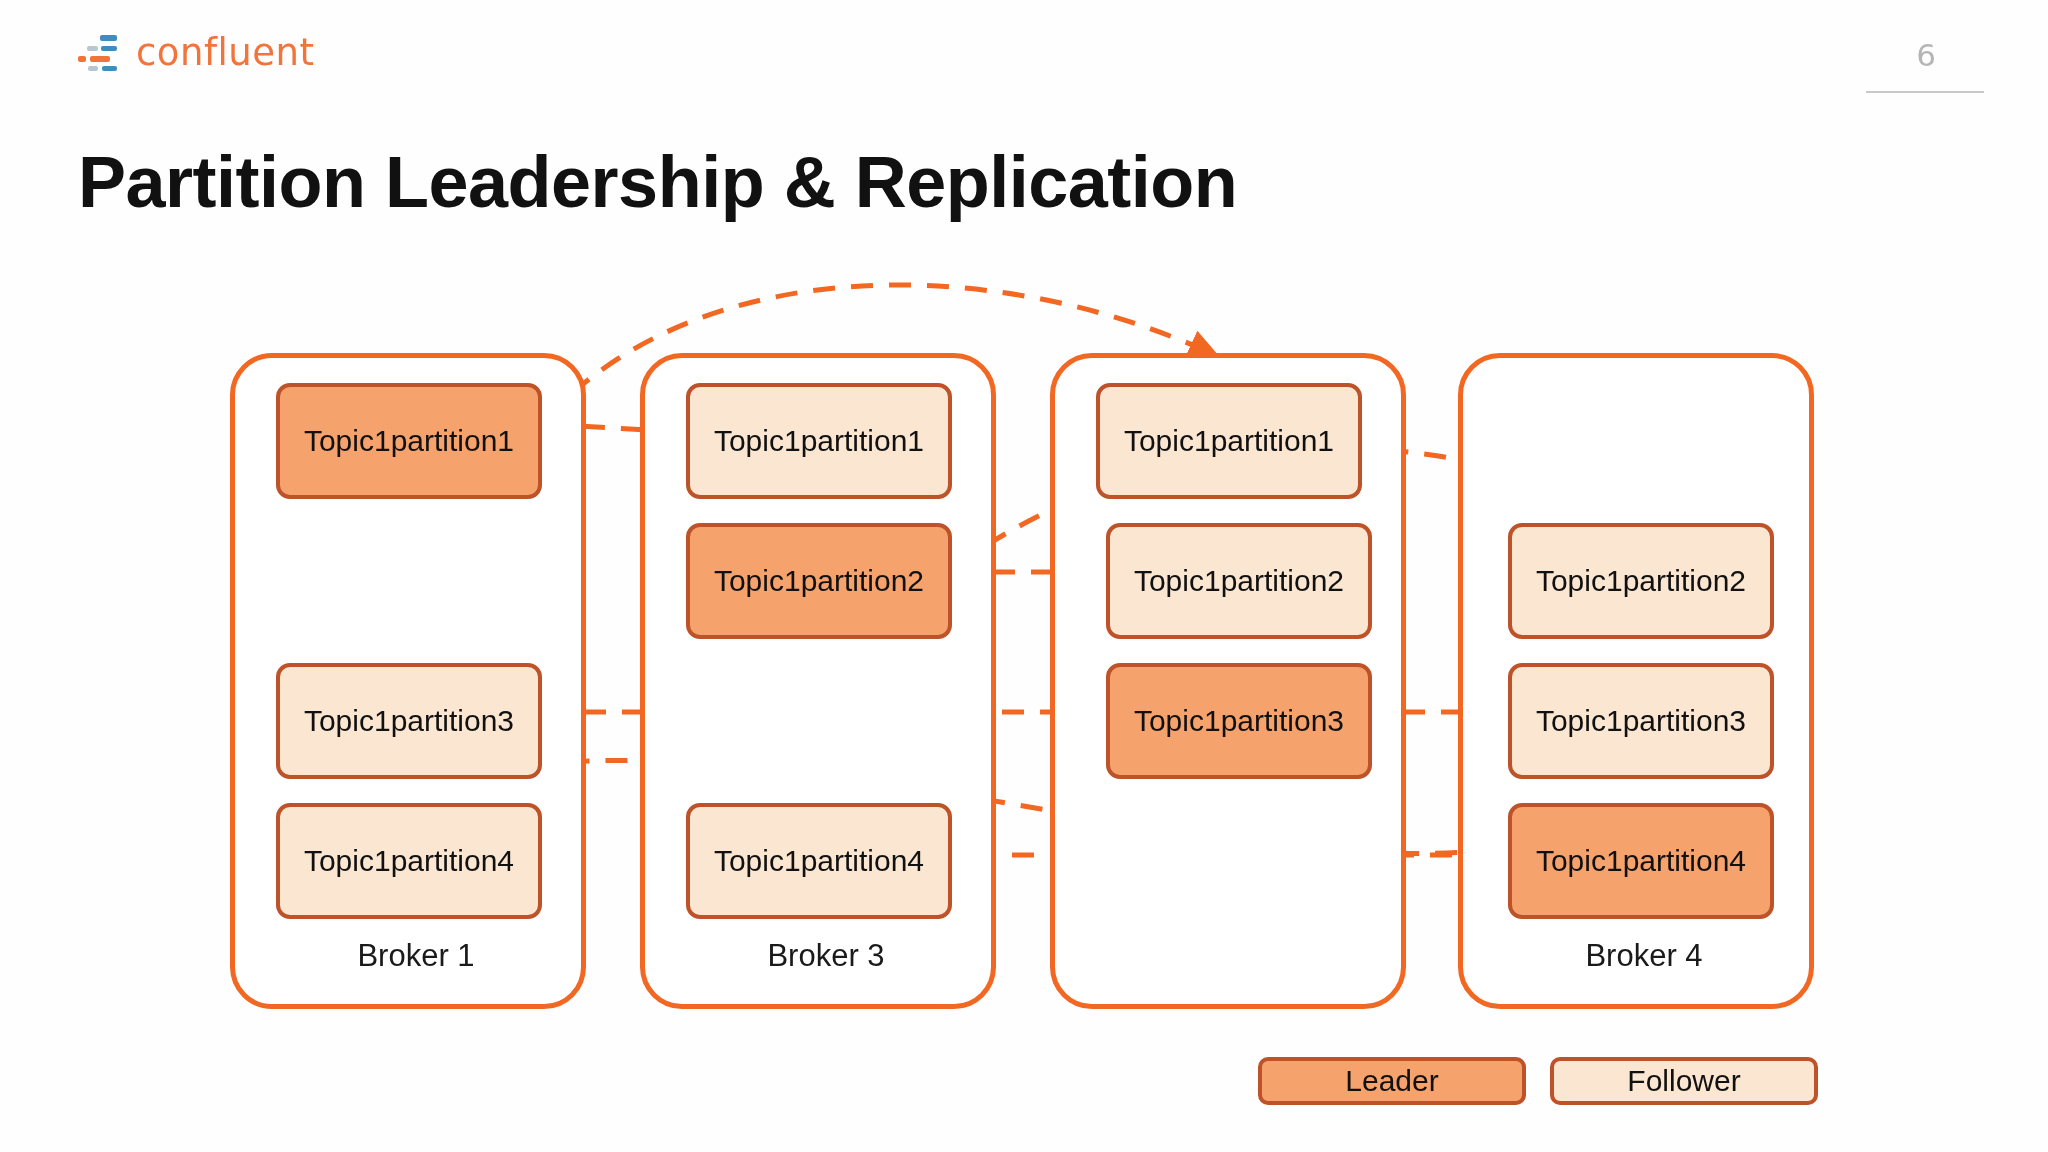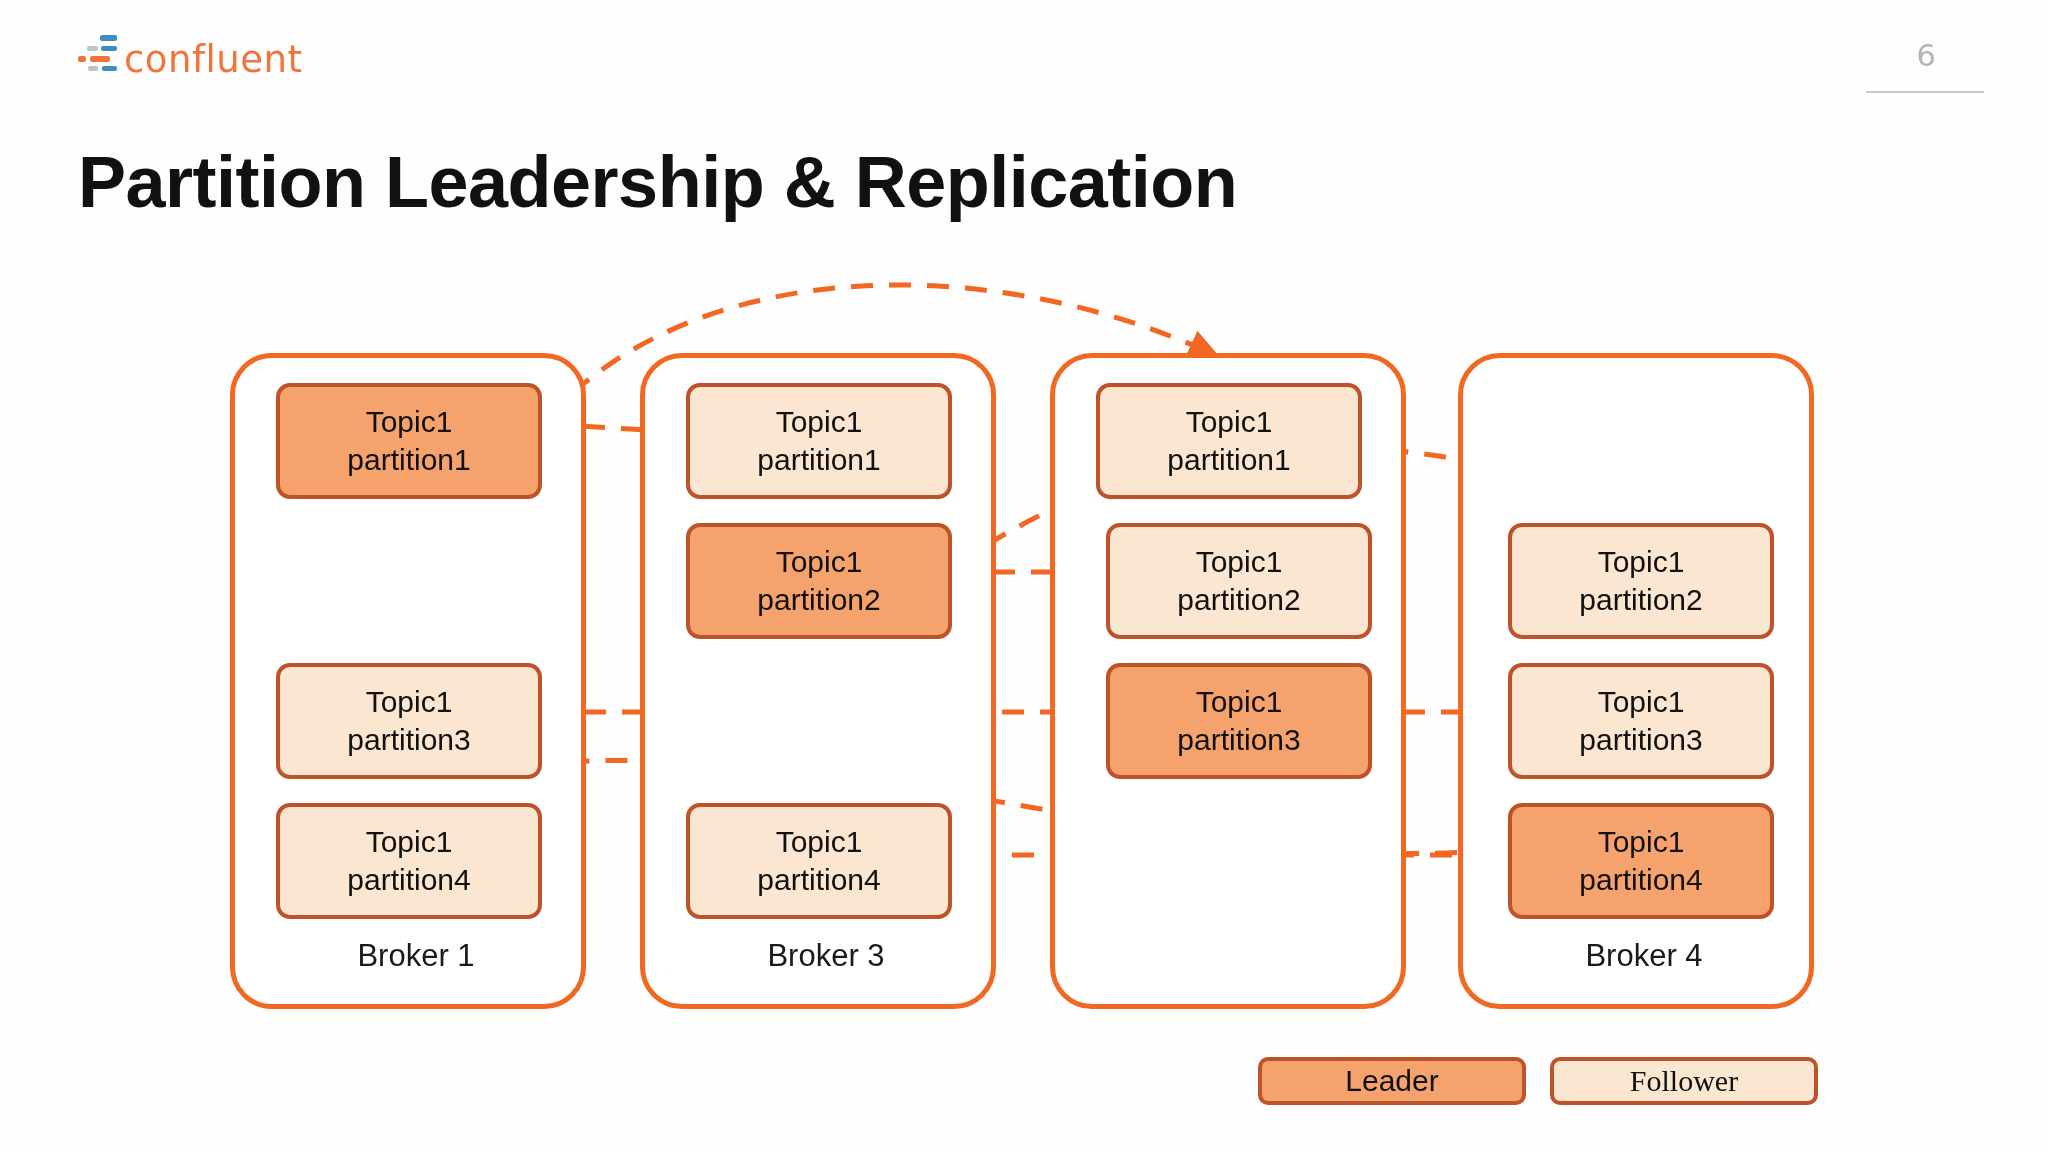--- a/index.html
+++ b/index.html
@@ -21,22 +21,22 @@
     position: absolute;
     top: 0; left: 0;
     width: 2048px;
     height: 120px;
   }
   #brand-logo {
     position: absolute;
     left: 78px;
     top: 32px;
     display: flex;
-    align-items: flex-end;
-    gap: 4px;
+    align-items: flex-start;
+    gap: 16px;
   }
   #logo-mark {
     width: 42px;
     height: 44px;
     position: relative;
     flex: none;
   }
   #logo-mark i {
     position: absolute;
     border-radius: 2px;
@@ -122,21 +122,21 @@
     font-family: "Liberation Sans", sans-serif;
     padding-left: 8px;
   }
 
   .partition {
     position: absolute;
     border: 4px solid #BE5329;
     border-radius: 14px;
     box-sizing: border-box;
     display: flex;
-    flex-direction: column;
+    flex-direction: row;
     align-items: center;
     justify-content: center;
     font-size: 30px;
     color: #111111;
     line-height: 1.28;
     font-family: "Liberation Sans", sans-serif;
     text-align: center;
   }
   .partition.leader   { background: #F5A26D; }
   .partition.follower { background: #FAE6D1; }
@@ -157,21 +157,21 @@
     border-radius: 10px;
     box-sizing: border-box;
     display: flex;
     align-items: center;
     justify-content: center;
     font-size: 30px;
     color: #111111;
     font-family: "Liberation Sans", sans-serif;
   }
   .legend-chip.leader   { background: #F5A26D; justify-content: center; }
-  .legend-chip.follower { background: #FAE6D1; font-family: Liberation Serif, serif; }
+  .legend-chip.follower { background: #FAE6D1; }
 </style>
 </head>
 <body>
 
 <div id="slide-header">
 
   <div id="brand-logo">
     <div id="logo-mark">
       <i class="lm-b" style="left:22px; top:3px;  width:17px; height:6px;"></i>
       <i class="lm-g" style="left:9px;  top:14px; width:11px; height:5px;"></i>

